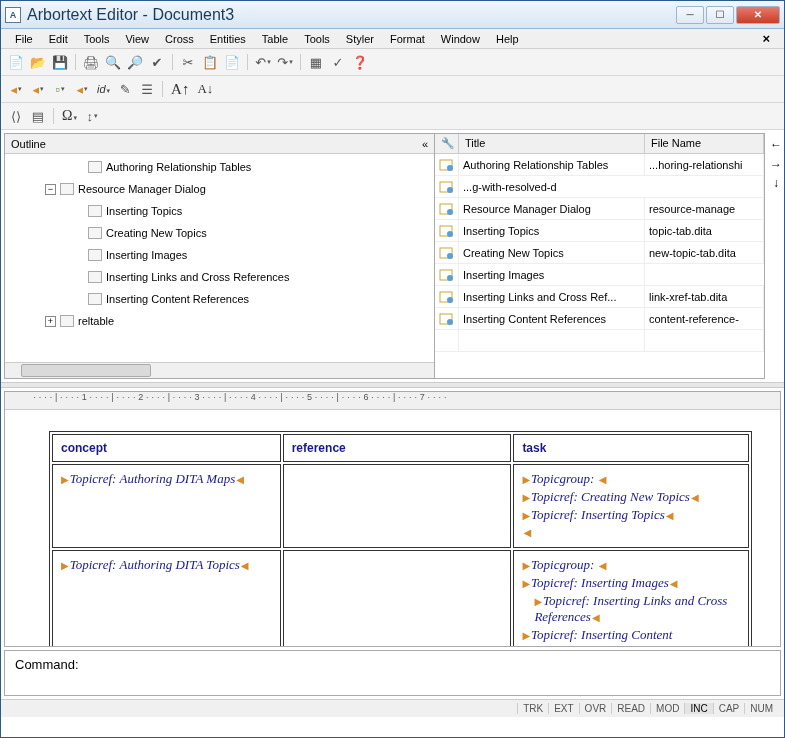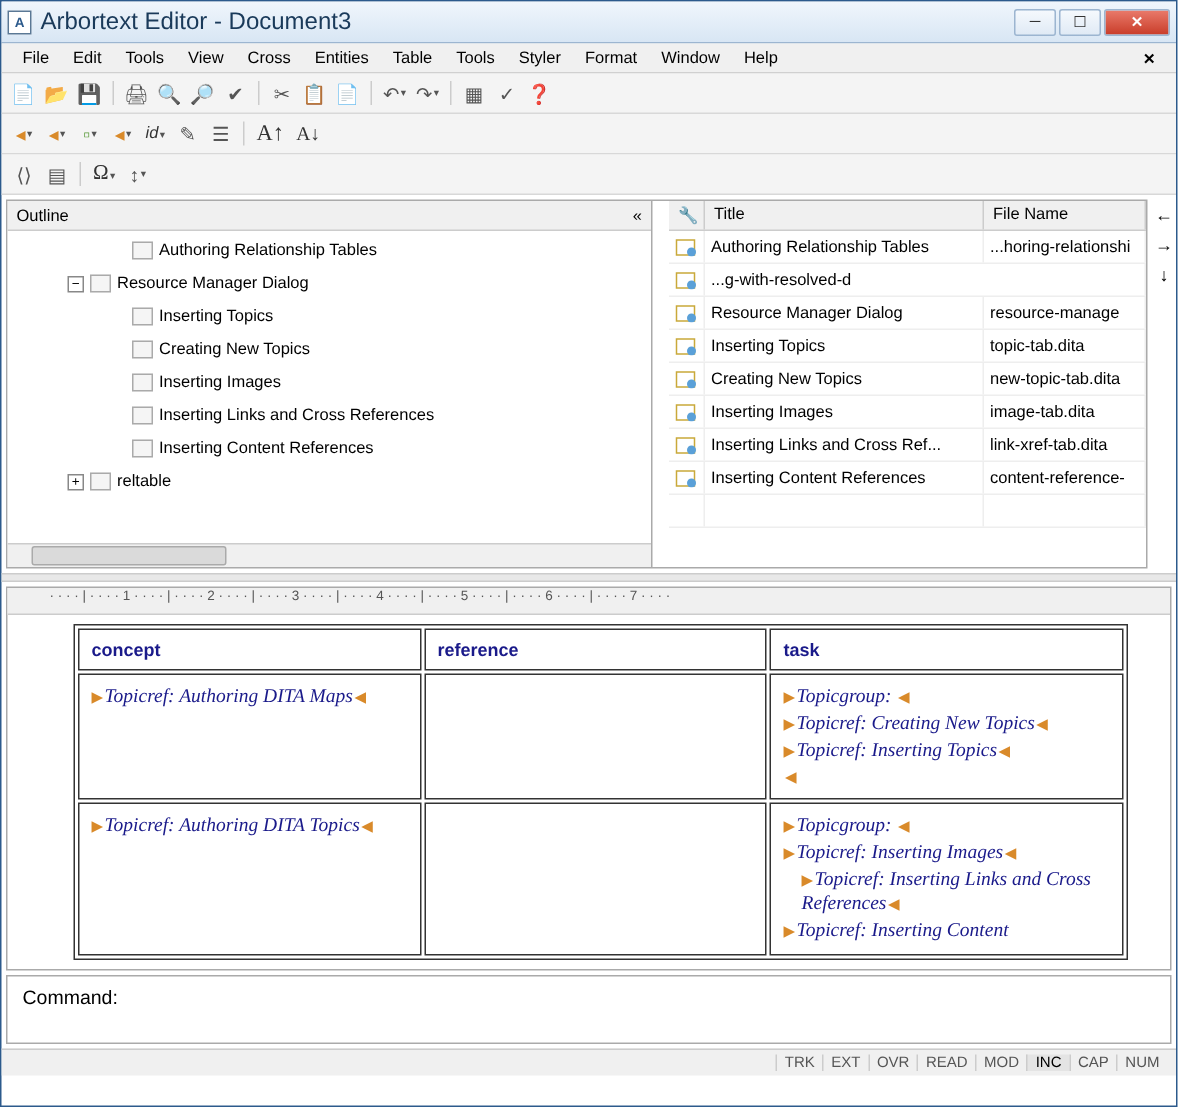--- a/index.html
+++ b/index.html
@@ -14,21 +14,21 @@
 .menubar span { padding: 2px 8px; cursor: pointer; }
 .menubar .close-doc { margin-left: auto; font-weight: bold; font-size: 13px; cursor: pointer; }
 .toolbar { display: flex; align-items: center; gap: 4px; padding: 4px 6px; background: #f4f4f4; border-bottom: 1px solid #d8d8d8; flex-wrap: wrap; }
 .tb-btn { width: 18px; height: 18px; display: inline-flex; align-items: center; justify-content: center; cursor: pointer; font-size: 13px; color: #555; }
 .tb-sep { width: 1px; height: 16px; background: #ccc; margin: 0 2px; }
 .tb-drop::after { content: "▾"; font-size: 7px; margin-left: 1px; color: #555; }
 .tb-txt { font-size: 11px; color: #333; padding: 0 2px; cursor: pointer; }
 
 .splitter-h { height: 6px; background: #e8e8e8; cursor: row-resize; border-top: 1px solid #ccc; border-bottom: 1px solid #ccc; }
 
-.upper-pane { display: flex; height: 246px; border: 1px solid #aaa; margin: 3px; gap: 11px; }
+.upper-pane { display: flex; height: 246px; border: 1px solid #aaa; margin: 3px; }
 .outline-pane { width: 430px; border-right: 1px solid #aaa; display: flex; flex-direction: column; overflow: hidden; }
 .pane-header { height: 20px; background: #f0f0f0; border-bottom: 1px solid #ccc; display: flex; align-items: center; padding: 0 6px; font-size: 11px; }
 .pane-header .collapse { margin-left: auto; cursor: pointer; }
 .tree { flex: 1; overflow: auto; padding: 2px 0; background: #fff; }
 .tree-row { display: flex; align-items: center; height: 22px; padding-left: 0; cursor: pointer; }
 .tree-indent { display: inline-block; }
 .tree-expander { width: 11px; height: 11px; border: 1px solid #888; display: inline-flex; align-items: center; justify-content: center; font-size: 9px; margin-right: 4px; background: #fff; cursor: pointer; line-height: 1; }
 .tree-icon { width: 14px; height: 12px; background: #f5f5f5; border: 1px solid #aaa; margin-right: 4px; display: inline-block; }
 .tree-label { white-space: nowrap; }
 .hscroll { height: 16px; background: #f0f0f0; border-top: 1px solid #ccc; position: relative; }
@@ -40,21 +40,21 @@
 .tbl-body { flex: 1; overflow: hidden; background: #fff; }
 .tbl-row { display: flex; height: 22px; align-items: center; border-bottom: 1px solid #eee; }
 .tbl-row .td { padding: 0 4px; white-space: nowrap; overflow: hidden; text-overflow: ellipsis; border-right: 1px solid #eee; height: 100%; display: flex; align-items: center; }
 .td-icon svg { display: block; }
 
 .side-arrows { width: 16px; display: flex; flex-direction: column; gap: 6px; padding-top: 6px; align-items: center; }
 .side-arrows div { cursor: pointer; font-size: 12px; }
 
 .lower-pane { height: 256px; border: 1px solid #aaa; margin: 3px; display: flex; flex-direction: column; background: #fff; }
 .ruler { height: 18px; background: #f0f0f0; border-bottom: 1px solid #ccc; font-size: 9px; color: #555; padding-left: 28px; white-space: nowrap; overflow: hidden; letter-spacing: 0; }
-.doc-area { flex: 1; overflow: hidden; padding: 6px 28px 6px 44px; }
+.doc-area { flex: 1; overflow: hidden; padding: 21px 28px 6px 44px; }
 .doc-table { border: 1px solid #333; width: 100%; table-layout: fixed; }
 .doc-table th, .doc-table td { border: 1px solid #333; padding: 6px 8px; vertical-align: top; font-size: 12px; text-align: left; }
 .doc-table th { font-weight: bold; color: #1a1a8a; }
 .tag { font-style: italic; color: #1a1a8a; font-family: "Times New Roman", serif; font-size: 13px; }
 .tag::before { content: "▶"; color: #d98a2a; font-style: normal; font-size: 10px; margin-right: 1px; }
 .tag-end::after { content: "◀"; color: #d98a2a; font-style: normal; font-size: 10px; margin-left: 1px; }
 .topic-text { color: #1a1a8a; font-family: "Times New Roman", serif; font-size: 13px; }
 .cell-line { margin-bottom: 2px; }
 
 .cmd-area { height: 46px; border: 1px solid #aaa; margin: 3px; padding: 6px 10px; font-size: 13px; }
@@ -250,21 +250,20 @@
             <div class="td" style="flex: 1 1 0%;">new-topic-tab.dita</div>
           </div>
           <div class="tbl-row">
             <div class="td td-icon" style="width: 24px;">
               <svg width="14" height="12">
                 <rect x="1" y="1" width="12" height="10" fill="#fff" stroke="#c9a93a"></rect>
                 <circle cx="11" cy="9" r="3" fill="#5aa0d8"></circle>
               </svg>
             </div>
             <div class="td" style="width: 186px;">Inserting Images</div>
-            <div class="td" style="flex: 1 1 0%;">image-tab.dita</div>
           </div>
           <div class="tbl-row">
             <div class="td td-icon" style="width: 24px;">
               <svg width="14" height="12">
                 <rect x="1" y="1" width="12" height="10" fill="#fff" stroke="#c9a93a"></rect>
                 <circle cx="11" cy="9" r="3" fill="#5aa0d8"></circle>
               </svg>
             </div>
             <div class="td" style="width: 186px;">Inserting Links and Cross Ref...</div>
             <div class="td" style="flex: 1 1 0%;">link-xref-tab.dita</div>

